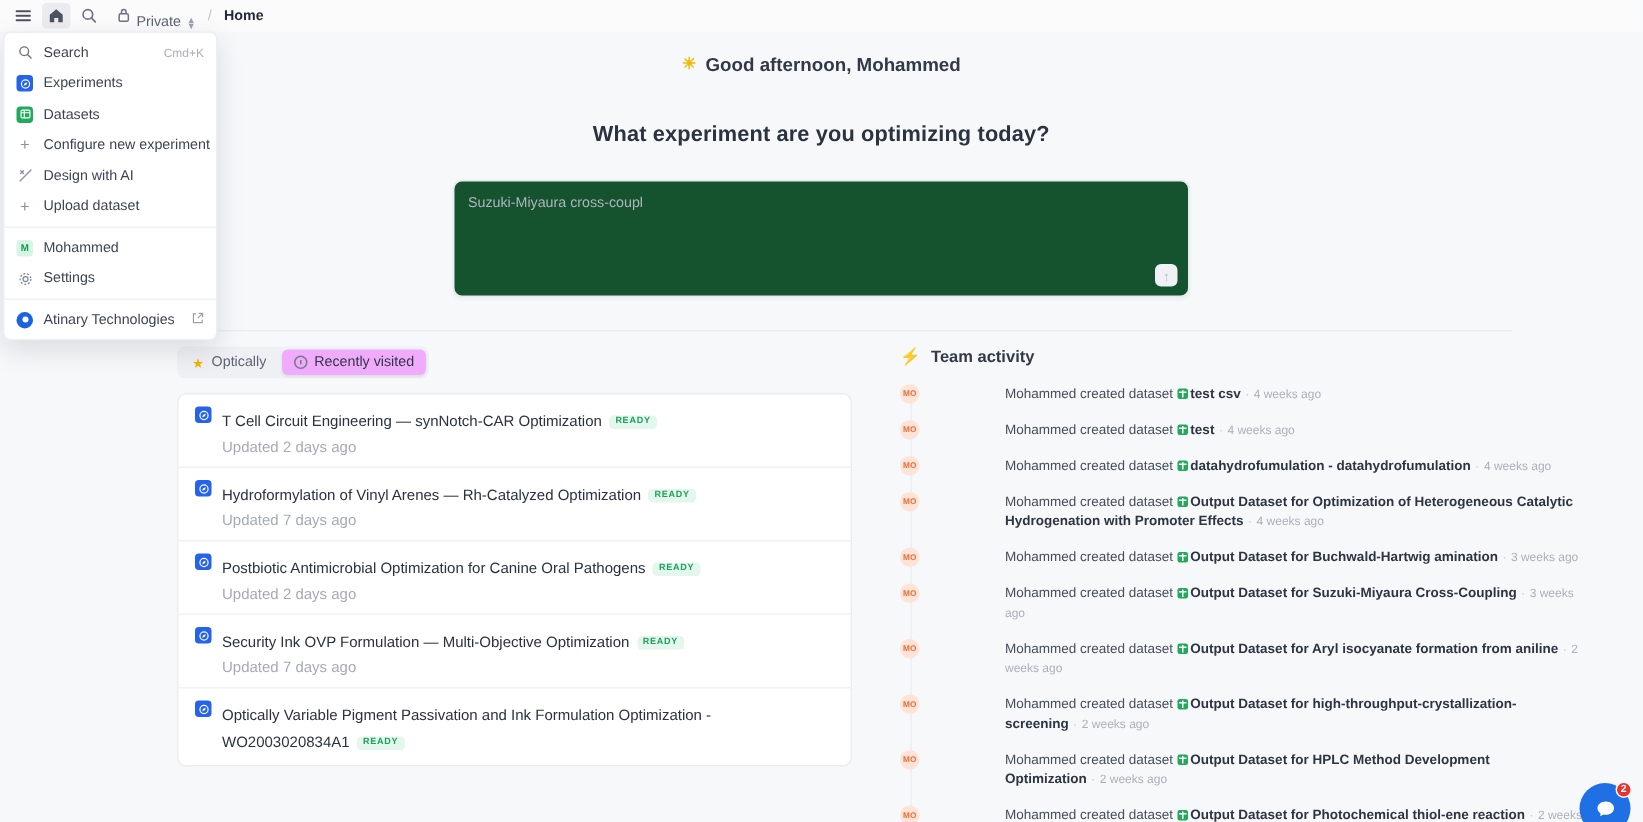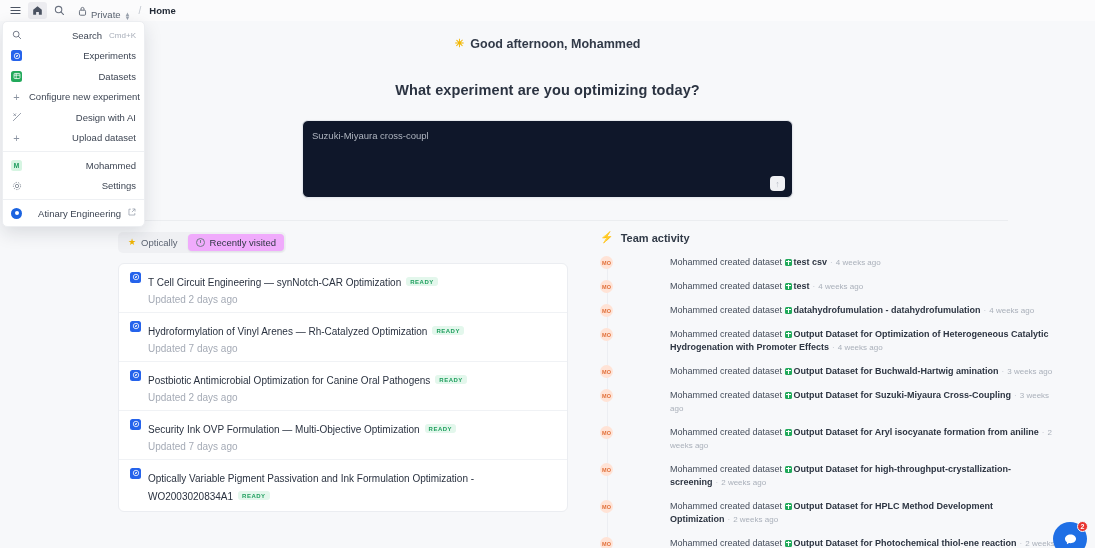--- a/index.html
+++ b/index.html
@@ -41,21 +41,20 @@
     border-radius: 5px;
     box-shadow: 0 6px 18px rgba(20,30,50,.13);
     z-index: 40;
     padding: 3px 0 2px 0;
   }
   .mi {
     display: flex; align-items: center;
     height: 20.5px; padding: 0 8px; gap: 7px;
     font-size: 9.5px; color: #3d4553;
     white-space: nowrap;
-    text-align: right;
   }
   .mi .lbl { flex: 1; }
   .mi .kbd { font-size: 8px; color: #a8aeb9; }
   .mdiv { height: 1px; background: #eef0f3; margin: 3px 0; }
   .ico { width: 11px; height: 11px; flex: 0 0 11px; display: flex; align-items: center; justify-content: center; }
   .sq { width: 11px; height: 11px; border-radius: 2.5px; display: flex; align-items: center; justify-content: center; }
   .sq.blue { background: #2563eb; }
   .sq.green { background: #22a95b; }
   .badge-m {
     width: 11px; height: 11px; border-radius: 2.5px;
@@ -72,21 +71,21 @@
 
   
   .hero { padding-top: 12px; text-align: center; }
   .greet { font-size: 12.5px; font-weight: bold; color: #323a48; display: inline-flex; align-items: center; gap: 6px; }
   .sun { font-size: 11px; color: #f2b807; }
   .hero h1 { font-size: 14.5px; font-weight: bold; color: #2b3341; margin-top: 31px; letter-spacing: .1px; }
 
   .promptwrap { display: flex; justify-content: center; margin-top: 22px; }
   .prompt {
     width: 491px; height: 78px;
-    background: #0f172a;
+    background: #14532d;
     border: 1px solid #e6e9ee;
     border-radius: 6px;
     box-shadow: 0 1px 3px rgba(25,35,60,.05);
     position: relative;
     text-align: left;
   }
   .prompt .ph { position: absolute; top: 9px; left: 9px; font-size: 9.5px; color: #aeb4bf; }
   .sendbtn {
     position: absolute; right: 7px; bottom: 6px;
     width: 15px; height: 15px; border-radius: 4px;
@@ -307,21 +306,21 @@
   </div>
 
   <div class="mdiv"></div>
 
   <div class="mi">
     <span class="ico">
       <span class="logo-dot">
           <i></i>
         </span>
     </span>
-    <span class="lbl">Atinary Engineering</span>
+    <span class="lbl">Atinary Technologies</span>
     <span class="kbd">
       <svg width="8" height="8" viewBox="0 0 10 10">
           <path d="M3.5 1.5H1.2v7.3h7.3V6.4" fill="none" stroke="#9aa2ae" stroke-width="1"></path>
           <path d="M5.6 1.2h3.2v3.2M8.8 1.2 4.9 5.1" fill="none" stroke="#9aa2ae" stroke-width="1"></path>
         </svg>
     </span>
   </div>
 </div>
 
 <div class="hero">

